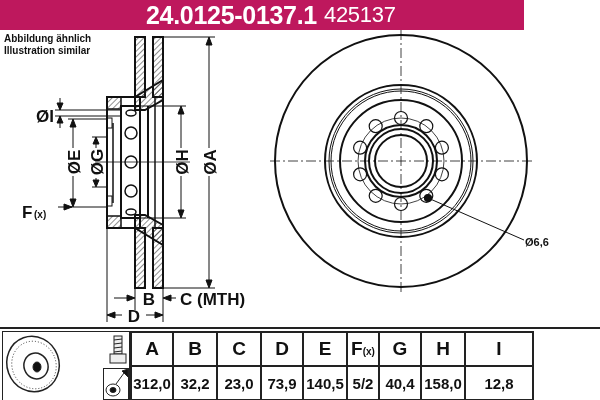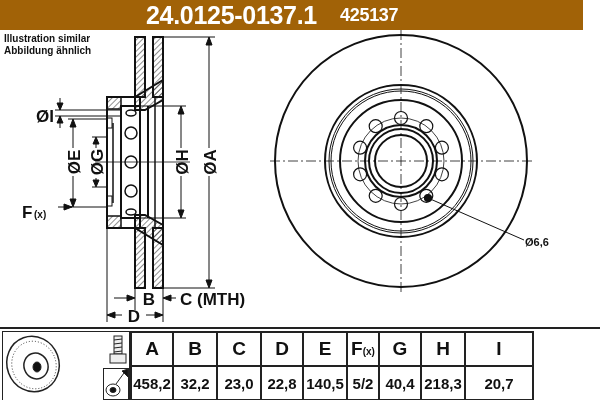--- a/index.html
+++ b/index.html
@@ -1,41 +1,41 @@
 <!DOCTYPE html>
 <html><head>
   <meta charset="utf-8">
   <style>
     html, body { margin: 0; padding: 0; background: #ffffff; }
     body { width: 600px; height: 400px; position: relative; overflow: hidden; font-family: "Liberation Sans", sans-serif; }
-    .header { position: absolute; left: 0; top: 0; width: 583px; height: 30px; background: #a16207; color: #fff; }
+    .header { position: absolute; left: 0; top: 0; width: 524px; height: 30px; background: #be185d; color: #fff; }
     .header .pn { position: absolute; left: 146px; top: 1px; font-size: 25px; font-weight: bold; letter-spacing: -0.3px; line-height: 28px; }
-    .header .ref { position: absolute; left: 324px; top: 1px; font-size: 18px; font-weight: bold; letter-spacing: -0.3px; line-height: 28px; margin-left: 16px; }
+    .header .ref { position: absolute; left: 324px; top: 1px; font-size: 22px; font-weight: normal; letter-spacing: -0.3px; line-height: 28px; }
     .note { position: absolute; left: 4px; top: 33px; font-size: 10px; font-weight: bold; line-height: 12px; color: #111; }
     svg.drawing { position: absolute; left: 0; top: 30px; }
     .lbl { font-family: "Liberation Sans", sans-serif; font-weight: bold; fill: #111; }
     .spec { position: absolute; left: 0; top: 327px; width: 600px; height: 73px; border-top: 2px solid #222; }
     .icons-cell { position: absolute; left: 2px; top: 2px; width: 126px; height: 68px; border: 1px solid #222; }
     table.dims { position: absolute; left: 130px; top: 2px; border-collapse: collapse; height: 70px; }
     table.dims td { border: 2px solid #222; text-align: center; font-weight: bold; color: #111; padding: 0; }
     table.dims tr.hdr td { font-size: 19px; height: 32px; }
     table.dims tr.val td { font-size: 15px; height: 32px; }
     .sub { font-size: 10px; }
   </style>
 </head>
 <body>
 
 <div class="header">
   <span class="pn">24.0125-0137.1</span>
   <span class="ref">425137</span>
 </div>
 
 <div class="note">
+  <div>Abbildung ähnlich</div>
   <div>Illustration similar</div>
-  <div>Abbildung ähnlich</div>
 </div>
 
 <svg class="drawing" width="600" height="297" viewBox="0 30 600 297">
   <defs>
     <pattern id="hatch" width="4" height="4" patternUnits="userSpaceOnUse" patternTransform="rotate(45)">
       <line x1="0" y1="0" x2="0" y2="4" stroke="#222" stroke-width="1"></line>
     </pattern>
   </defs>
 
   <g stroke="#111" fill="none">
@@ -205,25 +205,25 @@
       <td style="width:42px"><span>B</span></td>
       <td style="width:42px"><span>C</span></td>
       <td style="width:40px"><span>D</span></td>
       <td style="width:42px"><span>E</span></td>
       <td style="width:30px"><span>F</span><span class="sub">(x)</span></td>
       <td style="width:40px"><span>G</span></td>
       <td style="width:42px"><span>H</span></td>
       <td style="width:66px"><span>I</span></td>
     </tr>
     <tr class="val">
-      <td>458,2</td>
+      <td>312,0</td>
       <td>32,2</td>
       <td>23,0</td>
-      <td>22,8</td>
+      <td>73,9</td>
       <td>140,5</td>
       <td>5/2</td>
       <td>40,4</td>
-      <td>218,3</td>
-      <td>20,7</td>
+      <td>158,0</td>
+      <td>12,8</td>
     </tr>
   </tbody>
     </table>
 </div>
 
 </body></html>

